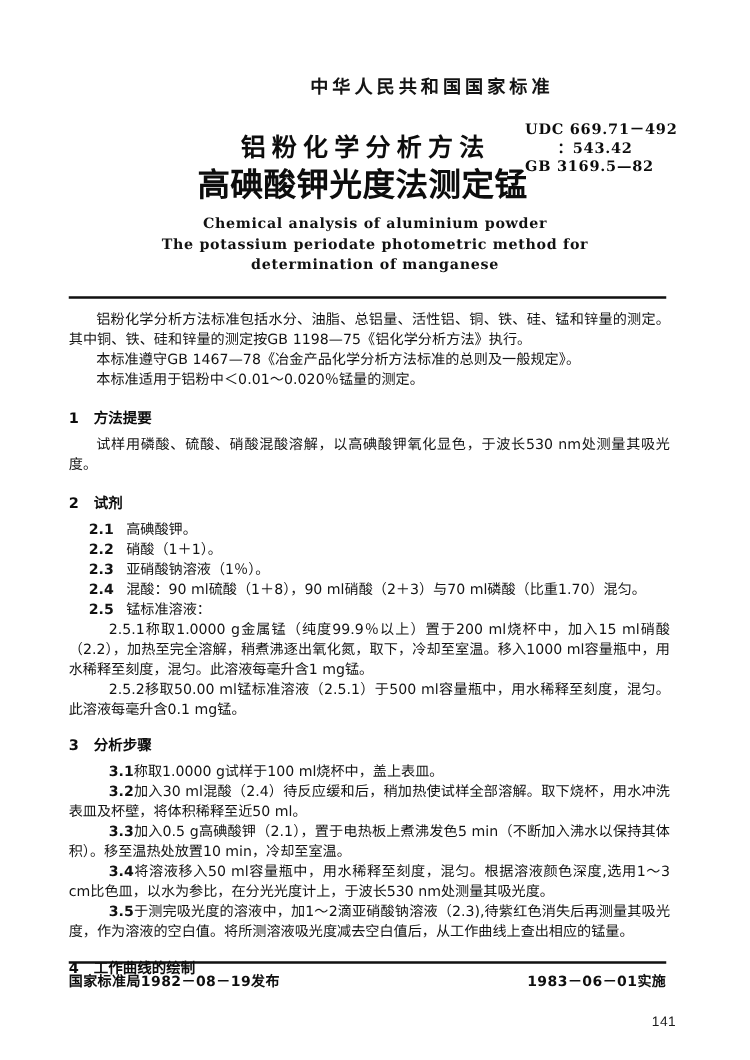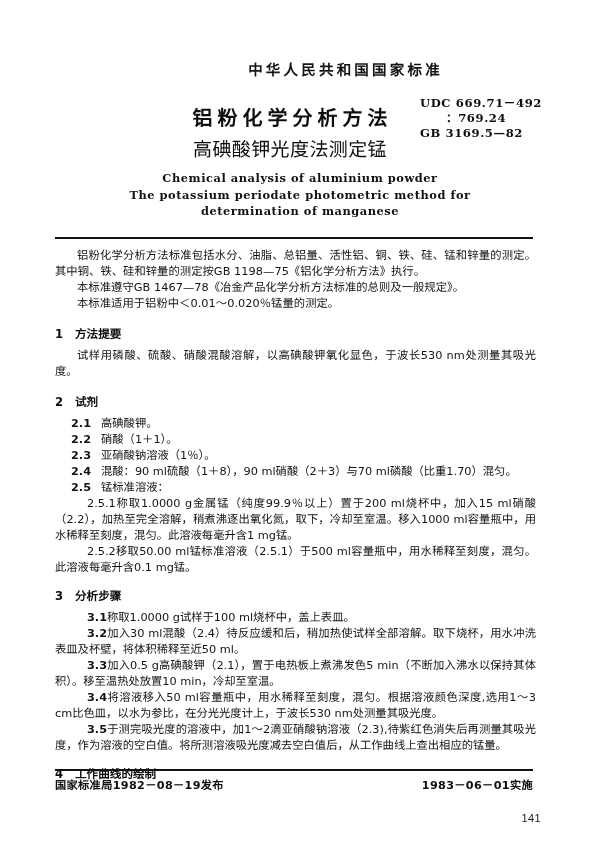--- a/index.html
+++ b/index.html
@@ -53,22 +53,22 @@
   }
   .title-cn-1 {
     font-size: 20px;
     font-weight: bold;
     letter-spacing: 5px;
     line-height: 28px;
     padding-left: 5px;
     color: #0d0d0d;
   }
   .title-cn-2 {
-    font-size: 19px;
-    font-weight: normal;
+    font-size: 26px;
+    font-weight: bold;
     letter-spacing: 0.4px;
     line-height: 28px;
     margin-top: 3px;
     color: #0d0d0d;
   }
 
   .title-en {
     position: absolute;
     left: 0;
     top: 170px;
@@ -215,21 +215,21 @@
   </div>
 
   <div class="title-en">
     <div>Chemical analysis of aluminium powder</div>
     <div>The potassium periodate photometric method for</div>
     <div>determination of manganese</div>
   </div>
 
   <div class="code-block">
     <div class="code-udc">UDC 669.71－492</div>
-    <div class="code-sub">：769.24</div>
+    <div class="code-sub">：543.42</div>
     <div class="code-gb">GB 3169.5—82</div>
   </div>
 
   <div class="rule-top"></div>
 
   <div class="body-area">
 
     <p class="p p-indent">铝粉化学分析方法标准包括水分、油脂、总铝量、活性铝、铜、铁、硅、锰和锌量的测定。其中铜、铁、硅和锌量的测定按GB 1198—75《铝化学分析方法》执行。</p>
     <p class="p p-indent">本标准遵守GB 1467—78《冶金产品化学分析方法标准的总则及一般规定》。</p>
     <p class="p p-indent">本标准适用于铝粉中＜0.01～0.020％锰量的测定。</p>

